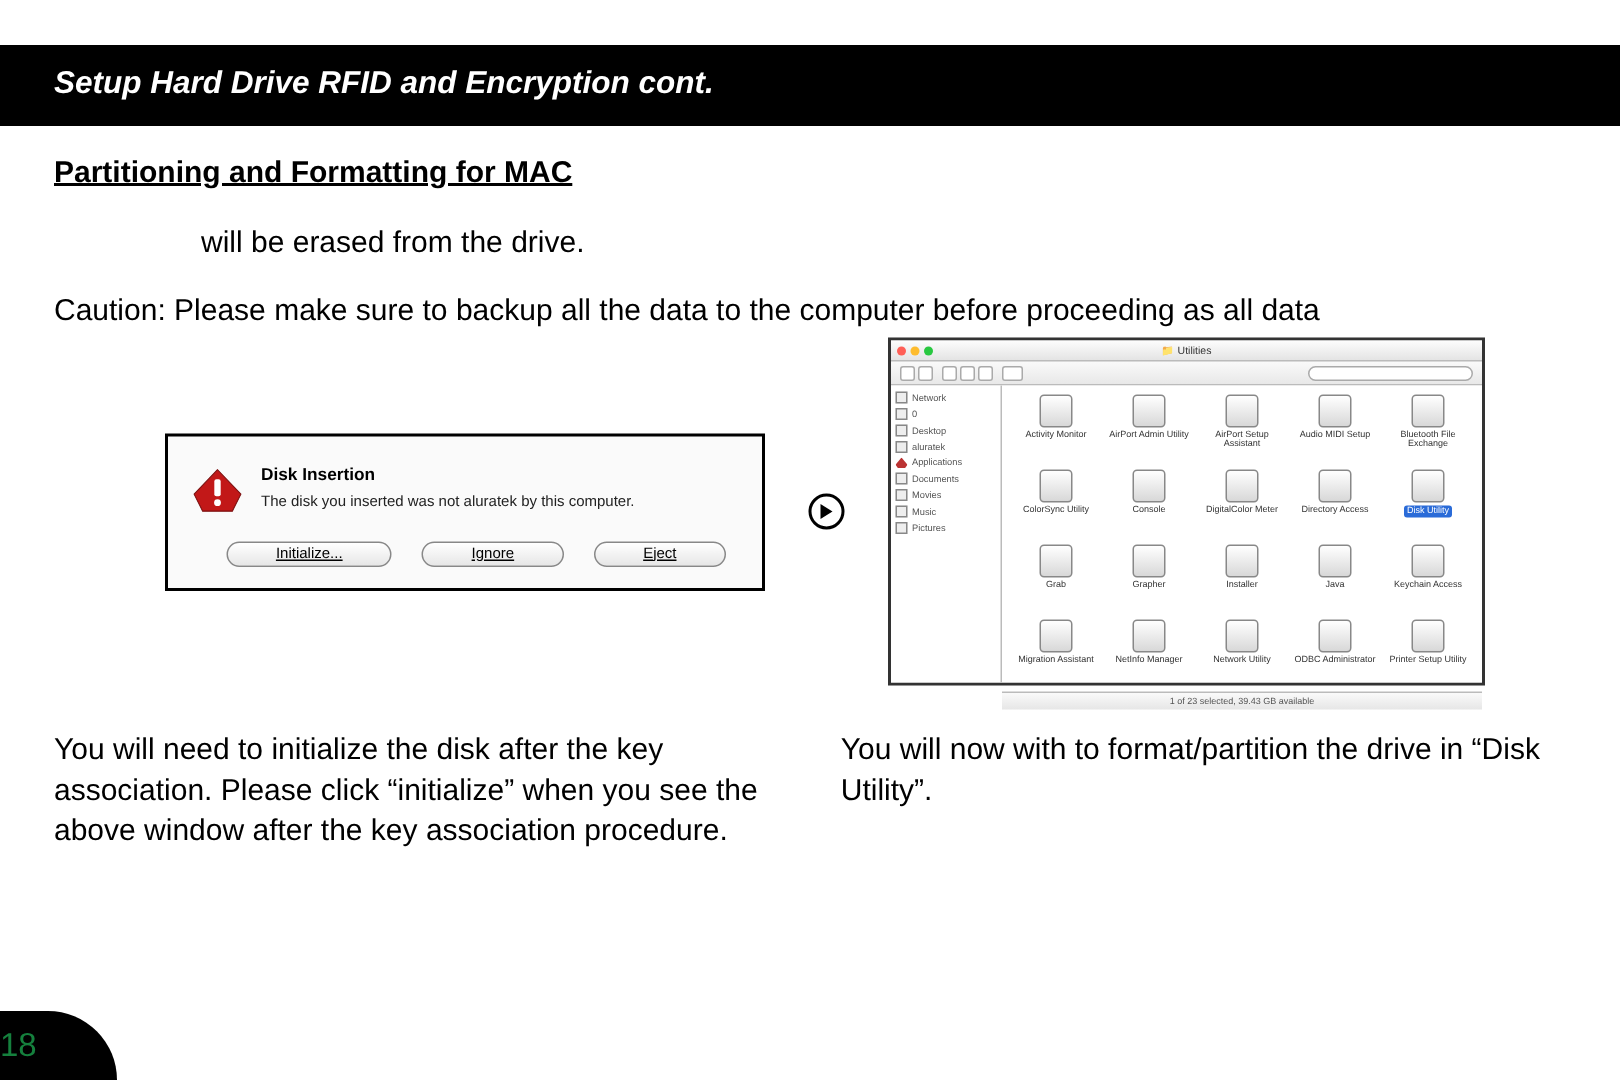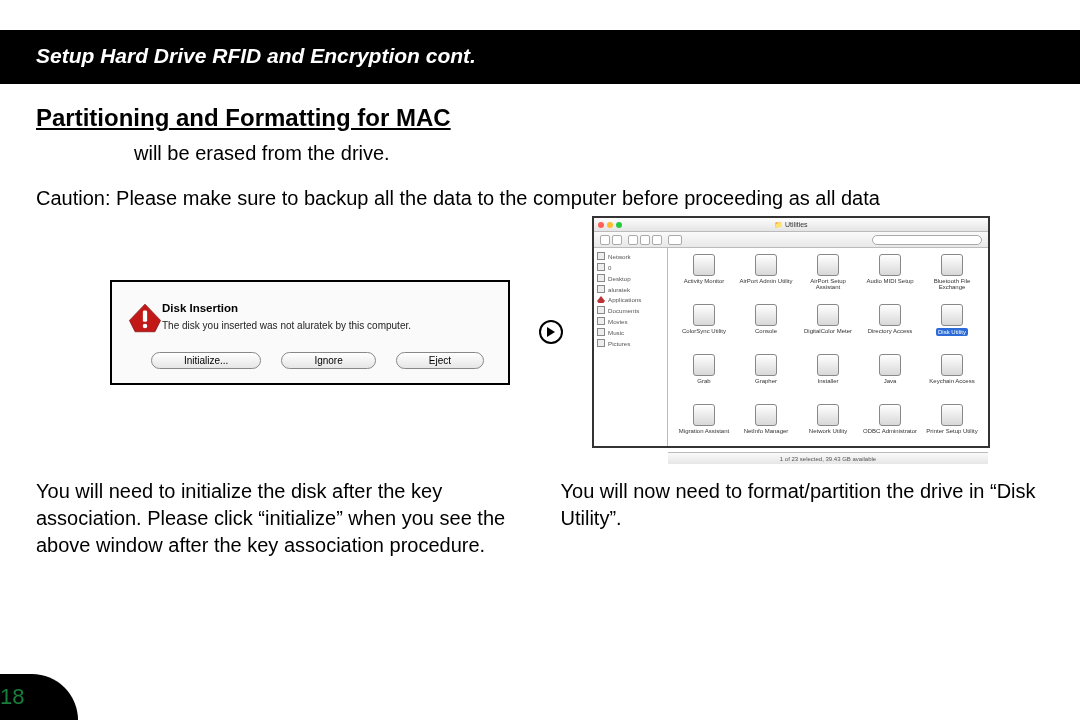--- a/index.html
+++ b/index.html
@@ -1,30 +1,30 @@
 <!DOCTYPE html>
 <html><head>
 <meta charset="utf-8">
 <style>
   * { box-sizing: border-box; margin: 0; padding: 0; }
   body { width: 1080px; height: 720px; background: #fff; font-family: Arial, Helvetica, sans-serif; color: #000; position: relative; overflow: hidden; }
   .top-gap { height: 30px; background: #fff; }
   .title-bar { background: #000000; color: #fff; padding: 14px 36px 16px; font-size: 21px; font-weight: bold; font-style: italic; }
   .content { padding: 20px 36px 0; }
-  .section-heading { font-size: 24px; font-weight: bold; text-decoration: underline; margin-bottom: 8px; }
+  .section-heading { font-size: 20px; font-weight: bold; text-decoration: underline; margin-bottom: 22px; }
   .para { font-size: 20px; line-height: 1.35; margin-bottom: 18px; }
   .caution-cont { padding-left: 98px; }
   .row { display: flex; gap: 26px; align-items: center; margin-top: 4px; margin-bottom: 30px; }
   .dialog-box { width: 400px; border: 2px solid #000; padding: 20px 16px 14px; background: #fafafa; display: flex; flex-direction: column; gap: 16px; margin-left: 74px; }
-  .dialog-top { display: flex; align-items: flex-start; }
+  .dialog-top { display: flex; gap: 12px; align-items: flex-start; }
   .alert-icon { width: 34px; height: 34px; flex-shrink: 0; }
   .dialog-text .dt-title { font-size: 11.5px; font-weight: bold; margin-bottom: 6px; }
   .dialog-text .dt-msg { font-size: 10px; color: #222; }
   .dialog-buttons { display: flex; gap: 20px; justify-content: flex-end; padding-right: 8px; }
-  .dbtn { font-size: 10px; padding: 2px 32px; border: 1px solid #888; border-radius: 11px; background: linear-gradient(#fff,#e6e6e6); }
+  .dbtn { font-size: 10px; padding: 2px 32px; border: 1px solid #888; border-radius: 11px; background: linear-gradient(#fff,#e6e6e6); text-decoration: underline; }
   .arrow-wrap { display:flex; justify-content:center; width: 30px; }
   .util-box { width: 398px; border: 2px solid #333; background: #f4f4f4; font-size: 7px; color: #333; }
   .util-title { background: linear-gradient(#fdfdfd,#e4e4e4); border-bottom: 1px solid #bbb; height: 14px; display: flex; align-items: center; justify-content: center; position: relative; }
   .traffic { position:absolute; left:4px; display:flex; gap:3px; }
   .tdot { width:6px; height:6px; border-radius:50%; }
   .util-toolbar { height: 16px; border-bottom: 1px solid #bbb; background: linear-gradient(#fafafa,#e8e8e8); display:flex; align-items:center; padding:0 6px; gap:6px; }
   .tb-btns { display:flex; gap:2px; }
   .tb-btn { width:10px; height:10px; border:1px solid #aaa; border-radius:2px; background:#fff; }
   .tb-search { margin-left:auto; width:110px; height:10px; border:1px solid #aaa; border-radius:5px; background:#fff; }
   .util-body { display:flex; height: 198px; }
@@ -230,20 +230,20 @@
               </div>
             </div>
           <div class="util-status">1 of 23 selected, 39.43 GB available</div>
         </div>
       </div>
     </div>
   </div>
 
   <div class="cols">
     <div class="col">You will need to initialize the disk after the key association. Please click “initialize” when you see the above window after the key association procedure.</div>
-    <div class="col">You will now need to format/partition the drive in “Disk Utility”.</div>
+    <div class="col">You will now with to format/partition the drive in “Disk Utility”.</div>
   </div>
 </div>
 
 <div class="page-foot"></div>
 <div class="page-num-block">
   <span>18</span>
 </div>
 
 </body></html>

